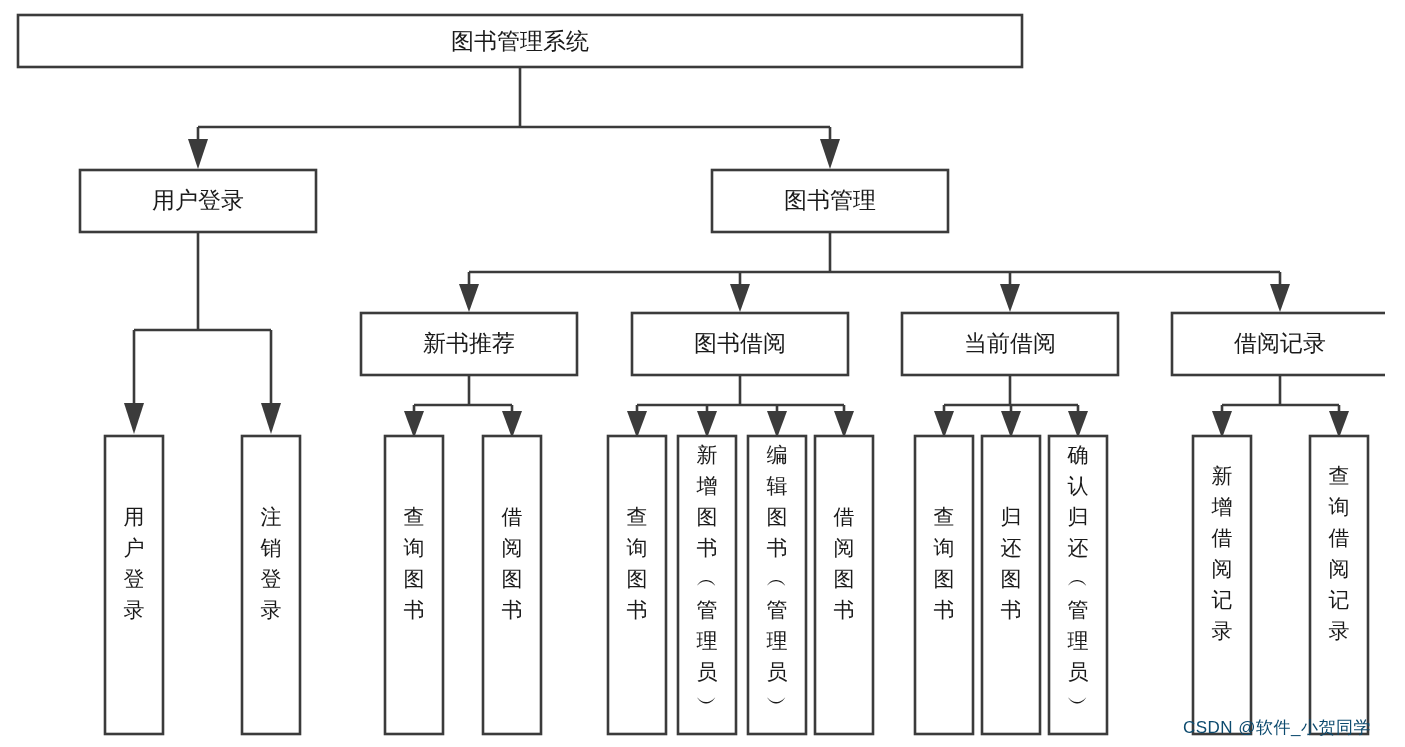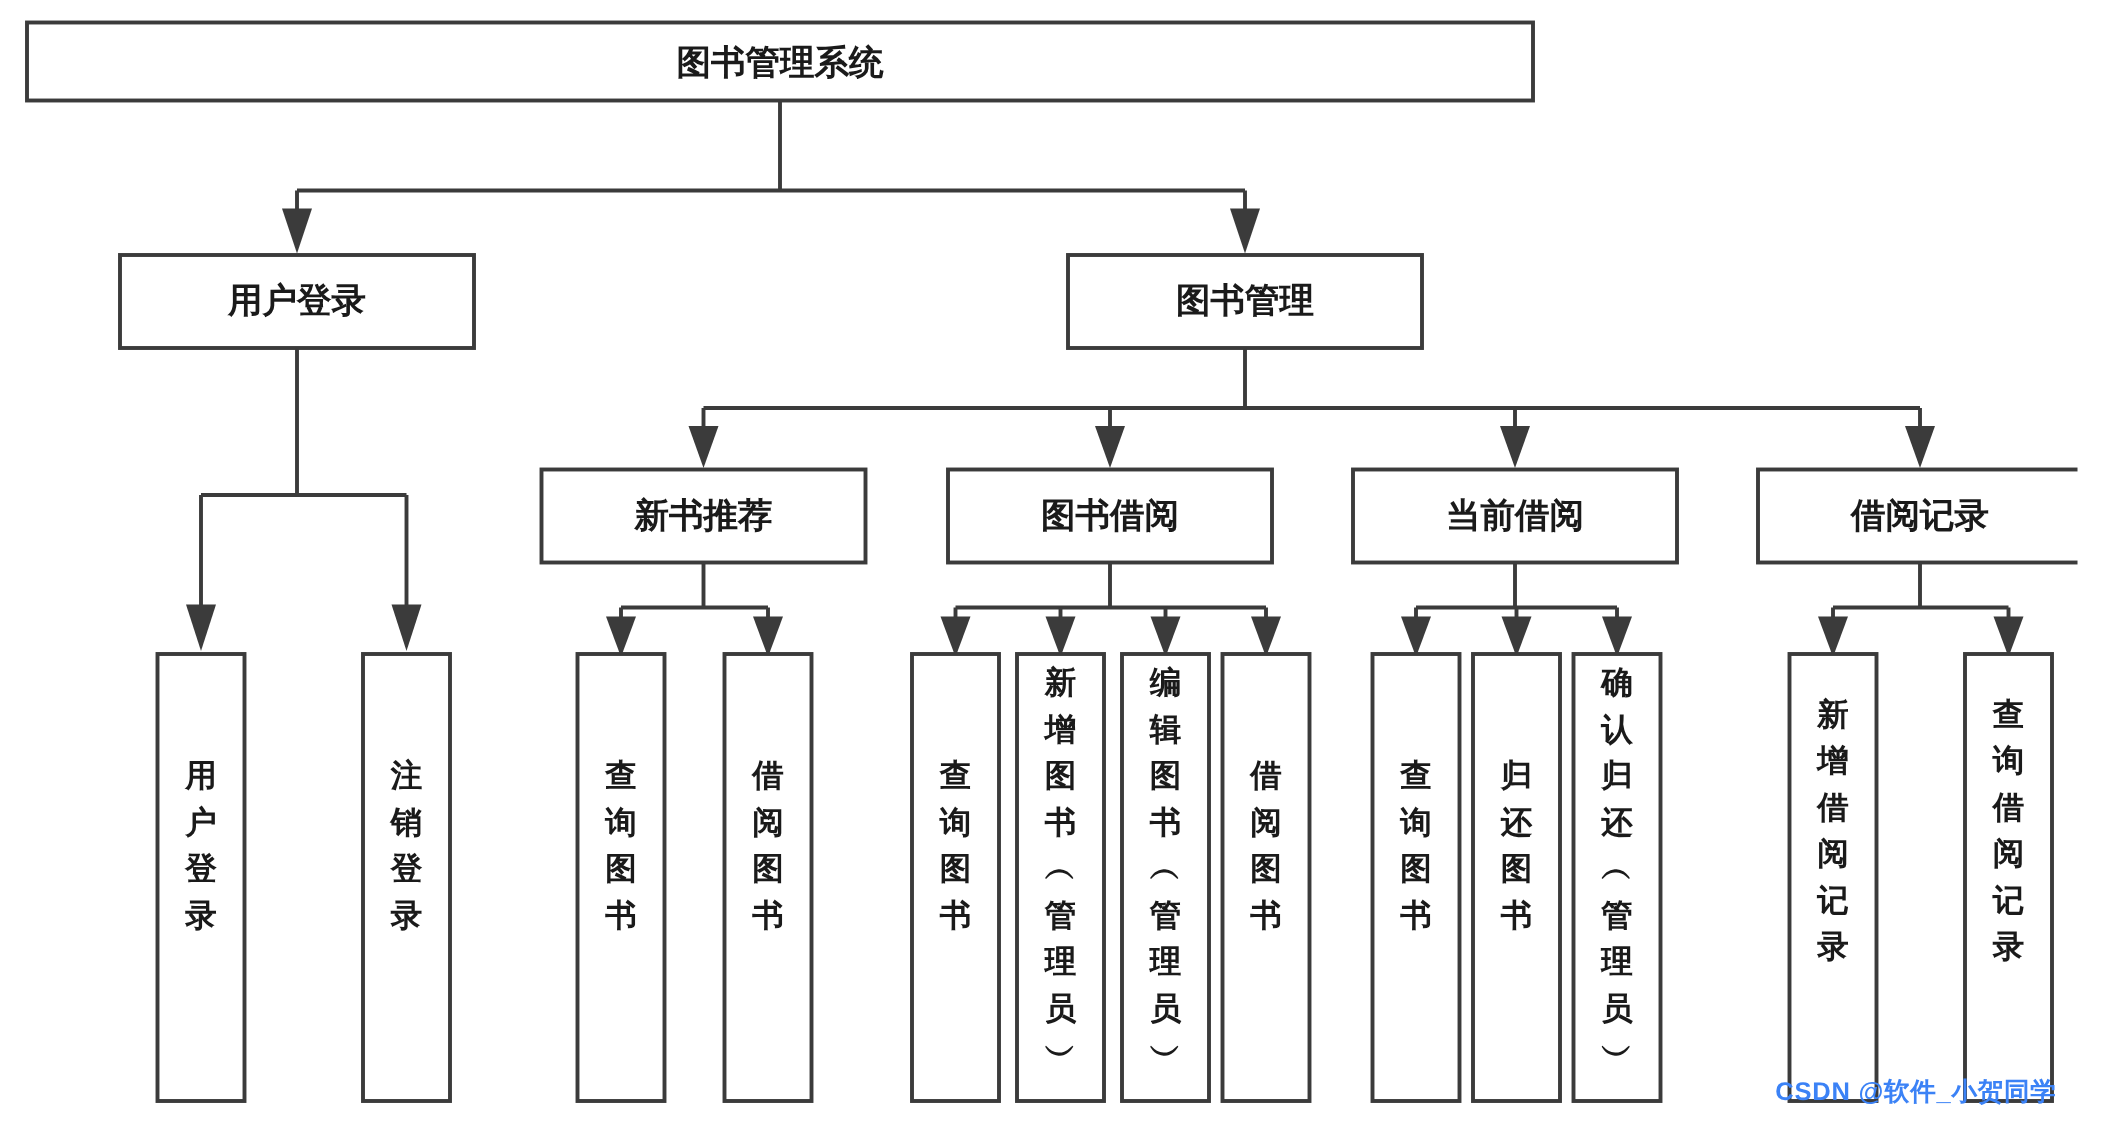--- a/index.html
+++ b/index.html
@@ -10,21 +10,20 @@
   }
   body {
     font-family: "Liberation Sans", "DejaVu Sans", sans-serif;
   }
   #diagram-root {
     position: relative;
     width: 1385px;
     height: 747px;
     background: #ffffff;
     overflow: hidden;
-    font-weight: bold;
   }
   svg.canvas {
     position: absolute;
     top: 0;
     left: 0;
     width: 1405px;
     height: 747px;
     display: block;
   }
   .node-box {
@@ -56,21 +55,21 @@
     fill: #1a1a1a;
     text-anchor: middle;
     white-space: pre;
   }
   .watermark {
     position: absolute;
     right: 14px;
     bottom: 8px;
     font-family: "Liberation Sans", "DejaVu Sans", sans-serif;
     font-size: 17px;
-    color: #3b82f6;
+    color: #0c4a6e;
     letter-spacing: 0.5px;
     user-select: none;
     pointer-events: none;
     white-space: nowrap;
   }
 </style>
 </head>
 <body>
 
 <div id="diagram-root">

